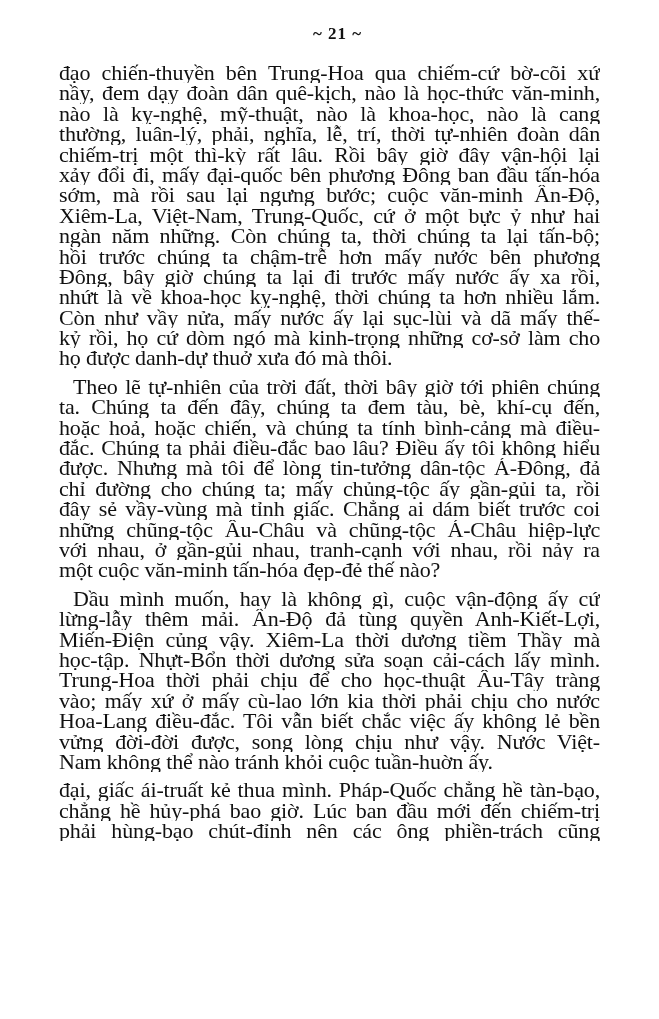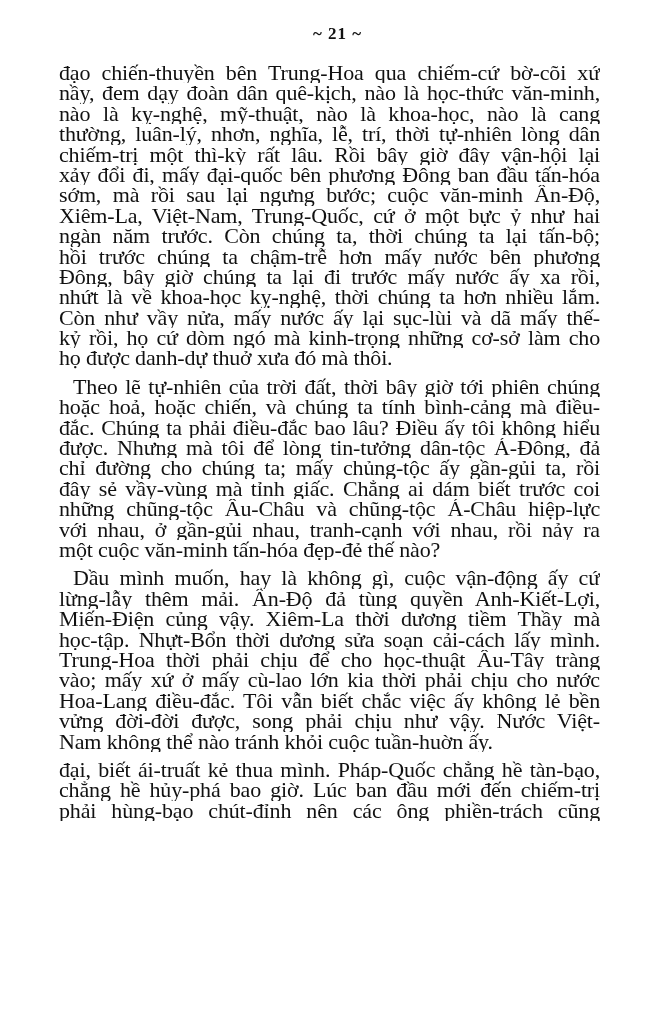--- a/index.html
+++ b/index.html
@@ -60,63 +60,64 @@
 <body>
 
 <div class="page-number">~ 21 ~</div>
 
 <div class="text-block">
 
   <div class="paragraph">
     <span class="line">đạo chiến-thuyền bên Trung-Hoa qua chiếm-cứ bờ-cõi xứ</span>
     <span class="line">nầy, đem dạy đoàn dân quê-kịch, nào là học-thức văn-minh,</span>
     <span class="line">nào là kỵ-nghệ, mỹ-thuật, nào là khoa-học, nào là cang</span>
-    <span class="line">thường, luân-lý, nhơn, nghĩa, lễ, trí, thời tự-nhiên lòng dân</span>
+    <span class="line">thường, luân-lý, phải, nghĩa, lễ, trí, thời tự-nhiên đoàn dân</span>
     <span class="line">chiếm-trị một thì-kỳ rất lâu. Rồi bây giờ đây vận-hội lại</span>
     <span class="line">xảy đổi đi, mấy đại-quốc bên phương Đông ban đầu tấn-hóa</span>
     <span class="line">sớm, mà rồi sau lại ngưng bước; cuộc văn-minh Ấn-Độ,</span>
     <span class="line">Xiêm-La, Việt-Nam, Trung-Quốc, cứ ở một bực ỷ như hai</span>
-    <span class="line">ngàn năm trước. Còn chúng ta, thời chúng ta lại tấn-bộ;</span>
+    <span class="line">ngàn năm những. Còn chúng ta, thời chúng ta lại tấn-bộ;</span>
     <span class="line">hồi trước chúng ta chậm-trễ hơn mấy nước bên phương</span>
     <span class="line">Đông, bây giờ chúng ta lại đi trước mấy nước ấy xa rồi,</span>
     <span class="line">nhứt là về khoa-học kỵ-nghệ, thời chúng ta hơn nhiều lắm.</span>
     <span class="line">Còn như vầy nửa, mấy nước ấy lại sục-lùi và dã mấy thế-</span>
     <span class="line">kỷ rồi, họ cứ dòm ngó mà kinh-trọng những cơ-sở làm cho</span>
     <span class="line last">họ được danh-dự thuở xưa đó mà thôi.</span>
   </div>
 
   <div class="gap"></div>
 
   <div class="paragraph">
     <span class="line indent">Theo lẽ tự-nhiên của trời đất, thời bây giờ tới phiên chúng</span>
+    <span class="line">ta. Chúng ta đến đây, chúng ta đem tàu, bè, khí-cụ đến,</span>
     <span class="line">hoặc hoả, hoặc chiến, và chúng ta tính bình-cảng mà điều-</span>
     <span class="line">đắc. Chúng ta phải điều-đắc bao lâu? Điều ấy tôi không hiểu</span>
     <span class="line">được. Nhưng mà tôi để lòng tin-tưởng dân-tộc Á-Đông, đả</span>
     <span class="line">chỉ đường cho chúng ta; mấy chủng-tộc ấy gần-gủi ta, rồi</span>
     <span class="line">đây sẻ vầy-vùng mà tỉnh giấc. Chẳng ai dám biết trước coi</span>
     <span class="line">những chũng-tộc Âu-Châu và chũng-tộc Á-Châu hiệp-lực</span>
     <span class="line">với nhau, ở gần-gủi nhau, tranh-cạnh với nhau, rồi nảy ra</span>
     <span class="line last">một cuộc văn-minh tấn-hóa đẹp-đẻ thế nào?</span>
   </div>
 
   <div class="gap"></div>
 
   <div class="paragraph">
     <span class="line indent">Dầu mình muốn, hay là không gì, cuộc vận-động ấy cứ</span>
     <span class="line">lừng-lẫy thêm mải. Ấn-Độ đả tùng quyền Anh-Kiết-Lợi,</span>
     <span class="line">Miến-Điện củng vậy. Xiêm-La thời dương tiềm Thầy mà</span>
     <span class="line">học-tập. Nhựt-Bổn thời dương sửa soạn cải-cách lấy mình.</span>
     <span class="line">Trung-Hoa thời phải chịu để cho học-thuật Âu-Tây tràng</span>
     <span class="line">vào; mấy xứ ở mấy cù-lao lớn kia thời phải chịu cho nước</span>
     <span class="line">Hoa-Lang điều-đắc. Tôi vẫn biết chắc việc ấy không lẻ bền</span>
-    <span class="line">vửng đời-đời được, song phải chịu như vậy. Nước Việt-</span>
+    <span class="line">vửng đời-đời được, song lòng chịu như vậy. Nước Việt-</span>
     <span class="line last">Nam không thể nào tránh khỏi cuộc tuần-huờn ấy.</span>
   </div>
 
   <div class="gap"></div>
 
   <div class="paragraph">
-    <span class="line">đại, biết ái-truất kẻ thua mình. Pháp-Quốc chẳng hề tàn-bạo,</span>
+    <span class="line">đại, giấc ái-truất kẻ thua mình. Pháp-Quốc chẳng hề tàn-bạo,</span>
     <span class="line">chẳng hề hủy-phá bao giờ. Lúc ban đầu mới đến chiếm-trị</span>
     <span class="line">phải hùng-bạo chút-đỉnh nên các ông phiền-trách cũng</span>
   </div>
 
 </div>
 
 </body></html>

